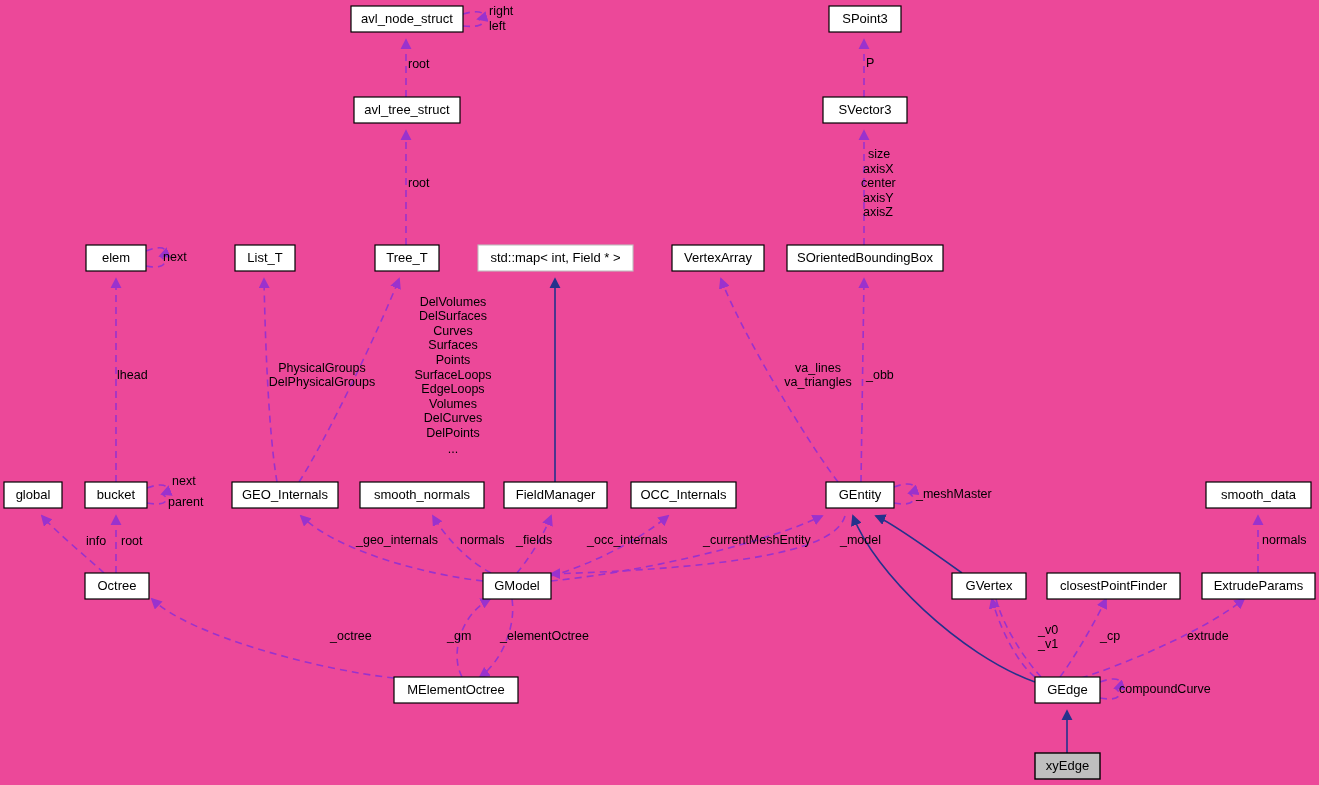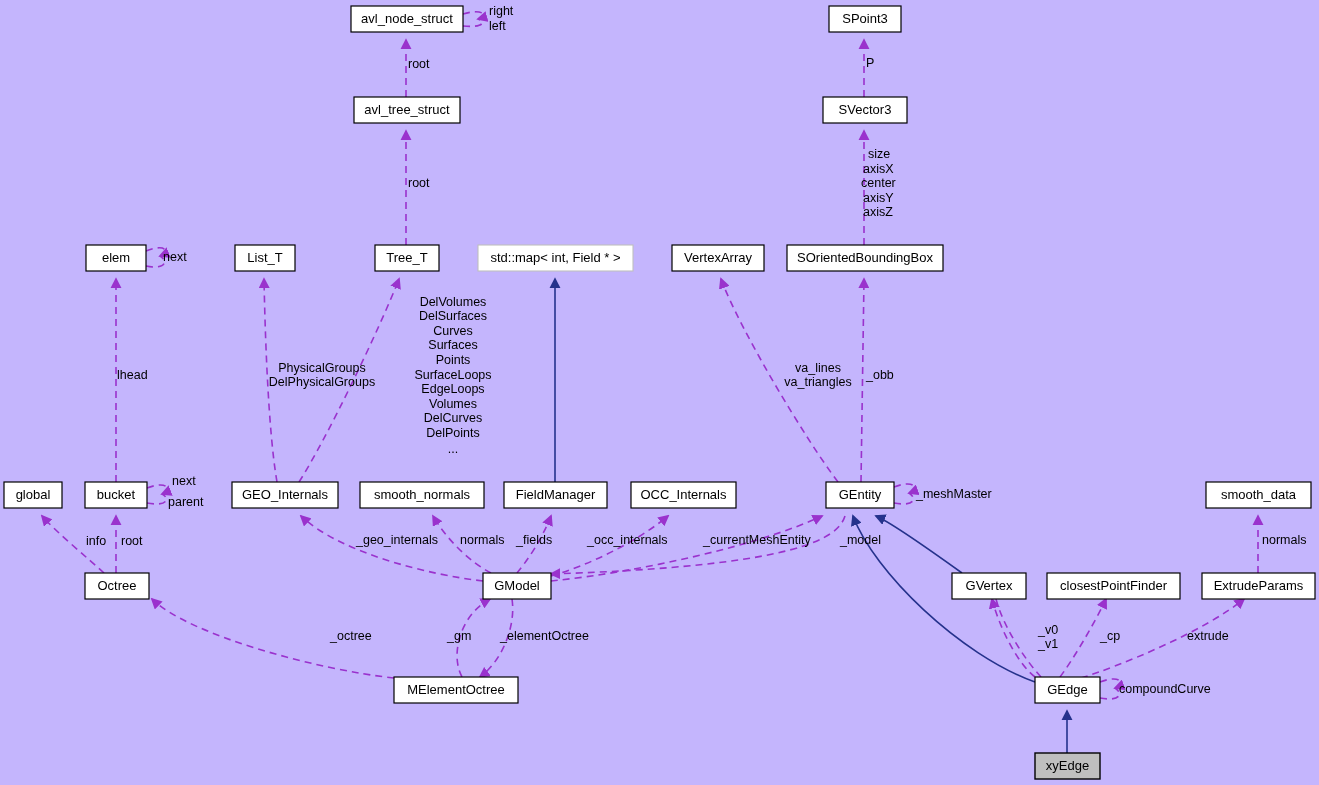--- a/index.html
+++ b/index.html
@@ -4,21 +4,21 @@
 <style>
   html, body {
     margin: 0;
     padding: 0;
     background: #ffffff;
   }
   #diagram-root {
     position: relative;
     width: 1319px;
     height: 785px;
-    background: #c4b5fd;
+    background: #ec4899;
     font-family: "Liberation Sans", sans-serif;
     overflow: hidden;
   }
   svg#graph {
     position: absolute;
     left: 0;
     top: 0;
     width: 1319px;
     height: 785px;
   }

